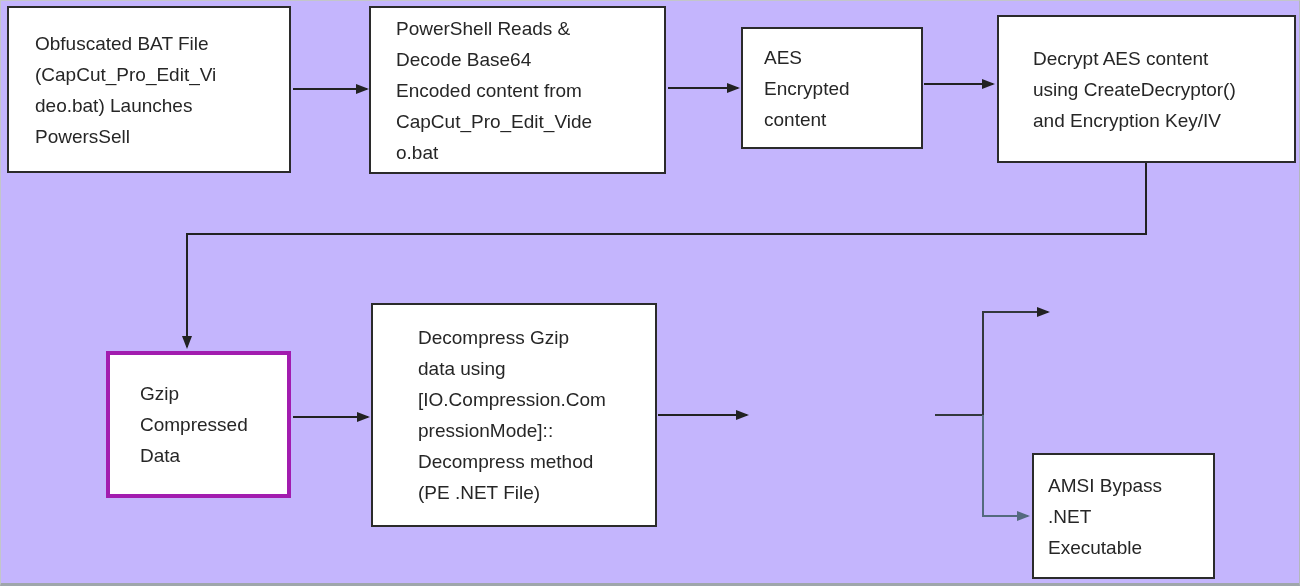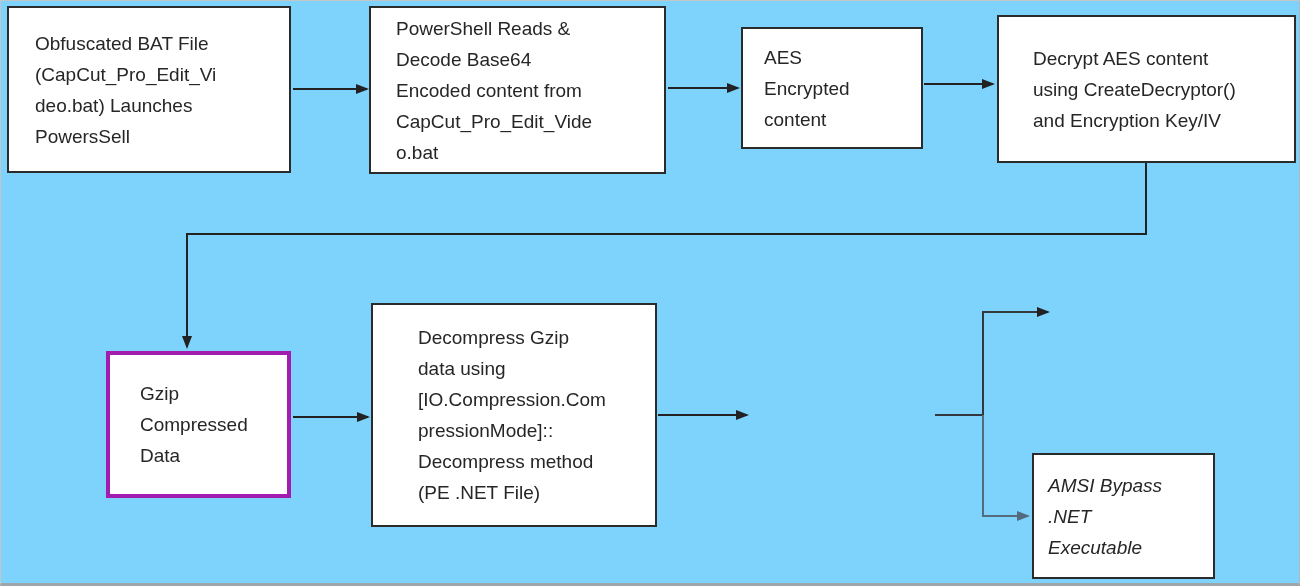--- a/index.html
+++ b/index.html
@@ -6,21 +6,21 @@
     margin: 0;
     padding: 0;
     background: #ffffff;
     font-family: "Liberation Sans", sans-serif;
   }
   #canvas {
     position: relative;
     width: 1300px;
     height: 586px;
     box-sizing: border-box;
-    background: #7dd3fc;
+    background: #c4b5fd;
     border-top: 1px solid #c3c6c9;
     border-left: 1px solid #c3c6c9;
     border-right: 1px solid #b4b8bc;
     border-bottom: 3px solid #9fa6ab;
     overflow: hidden;
   }
   #connectors {
     position: absolute;
     top: 0;
     left: 0;
@@ -45,21 +45,21 @@
   }
   
   #n-bat        { left: 6px;    top: 5px;   width: 284px; height: 167px; padding-left: 26px; }
   #n-ps-decode  { left: 368px;  top: 5px;   width: 297px; height: 168px; padding-left: 25px; }
   #n-aes        { left: 740px;  top: 26px;  width: 182px; height: 122px; padding-left: 21px; }
   #n-decrypt    { left: 996px;  top: 14px;  width: 299px; height: 148px; padding-left: 34px; }
   #n-gzip       { left: 105px;  top: 350px; width: 185px; height: 147px; padding-left: 30px; }
   #n-decompress { left: 370px;  top: 302px; width: 286px; height: 224px; padding-left: 45px; }
   #n-load       { left: 750px;  top: 333px; width: 184px; height: 161px; padding-left: 21px; }
   #n-redline    { left: 1051px; top: 264px; width: 129px; height: 89px;  padding-left: 16px; }
-  #n-amsi       { left: 1031px; top: 452px; width: 183px; height: 126px; padding-left: 14px; font-style: italic; }
+  #n-amsi       { left: 1031px; top: 452px; width: 183px; height: 126px; padding-left: 14px; }
 </style>
 </head>
 <body>
 
 <div id="canvas">
 
   <svg id="connectors" width="1300" height="586" viewBox="0 0 1300 586">
     <defs>
       <marker id="ah-black" markerWidth="14" markerHeight="12" refX="11" refY="5" orient="auto" markerUnits="userSpaceOnUse">
         <path d="M0,0 L13,5 L0,10 Z" fill="#222222"></path>

